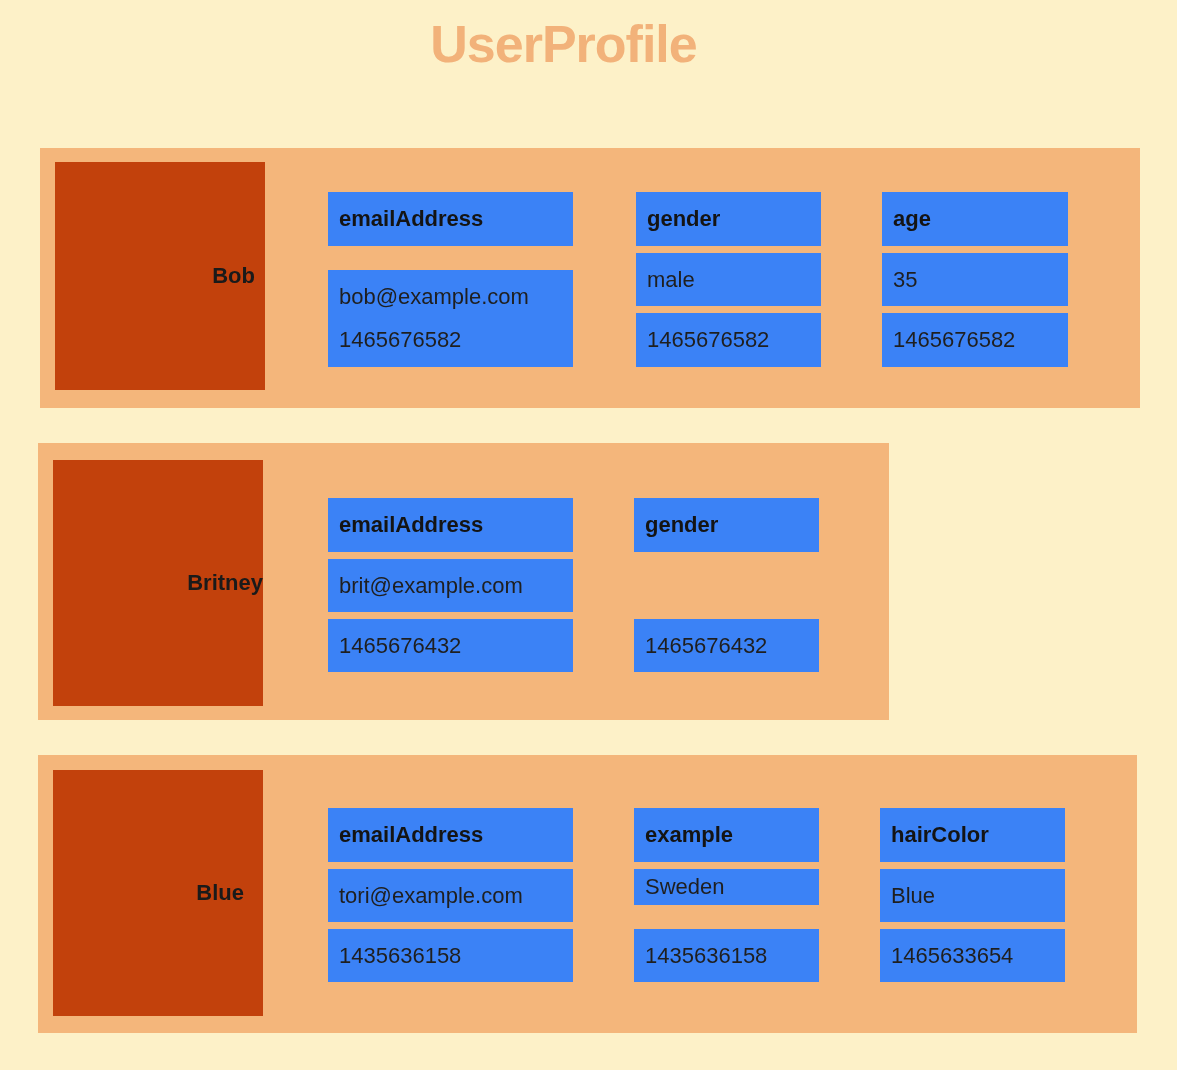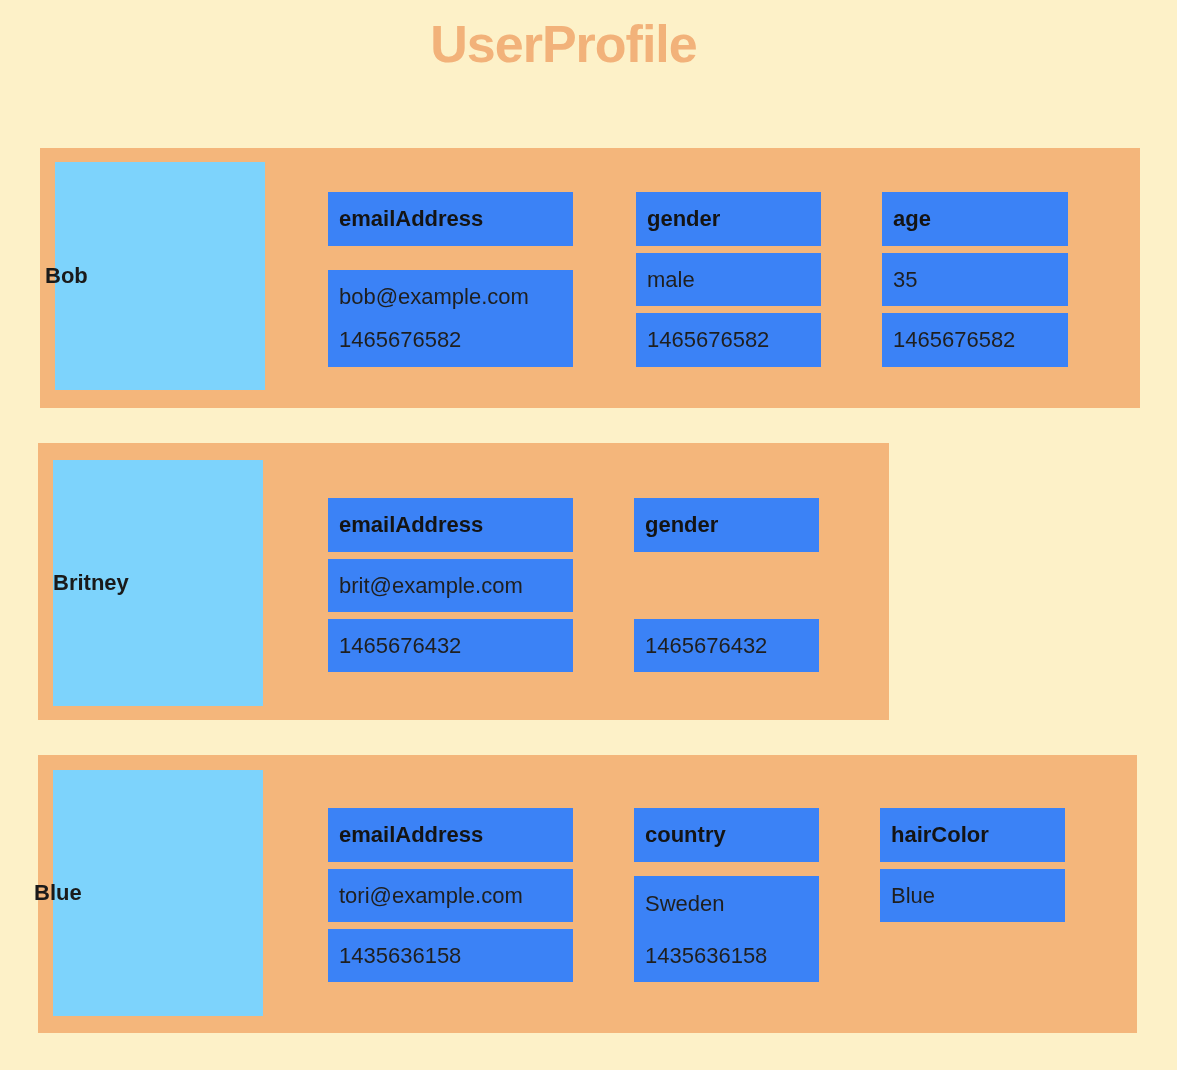--- a/index.html
+++ b/index.html
@@ -24,24 +24,24 @@
       font-weight: bold;
       color: #F2B27A;
       letter-spacing: -1px;
     }
     .row {
       position: absolute;
       background: #F4B67B;
     }
     .name-box {
       position: absolute;
-      background: #7dd3fc;
+      background: #c2410c;
       display: flex;
       align-items: center;
-      justify-content: flex-start;
+      justify-content: flex-end;
       box-sizing: border-box;
     }
     .name-box span {
       font-size: 22px;
       font-weight: bold;
       color: #1a1a1a;
       position: relative;
     }
     .col {
       position: absolute;
@@ -109,21 +109,22 @@
 <div class="row" style="left:38px; top:755px; width:1099px; height:278px;">
   <div class="name-box" style="left:15px; top:15px; width:210px; height:246px;">
     <span style="left:-19px;">Blue</span>
   </div>
   <div class="col" style="left:290px; top:53px; width:245px; height:174px;">
     <div class="cell header" style="top:0; height:54px;">emailAddress</div>
     <div class="cell" style="top:61px; height:53px;">tori@example.com</div>
     <div class="cell" style="top:121px; height:53px;">1435636158</div>
   </div>
   <div class="col" style="left:596px; top:53px; width:185px; height:174px;">
-    <div class="cell header" style="top:0; height:54px;">country</div>
-    <div class="cell" style="top:68px; height:56px;">Sweden</div>
+    <div class="cell header" style="top:0; height:54px;">example</div>
+    <div class="cell" style="top:61px; height:36px;">Sweden</div>
     <div class="cell" style="top:121px; height:53px;">1435636158</div>
   </div>
   <div class="col" style="left:842px; top:53px; width:185px; height:174px;">
     <div class="cell header" style="top:0; height:54px;">hairColor</div>
     <div class="cell" style="top:61px; height:53px;">Blue</div>
+    <div class="cell" style="top:121px; height:53px;">1465633654</div>
   </div>
 </div>
 
 </body></html>

